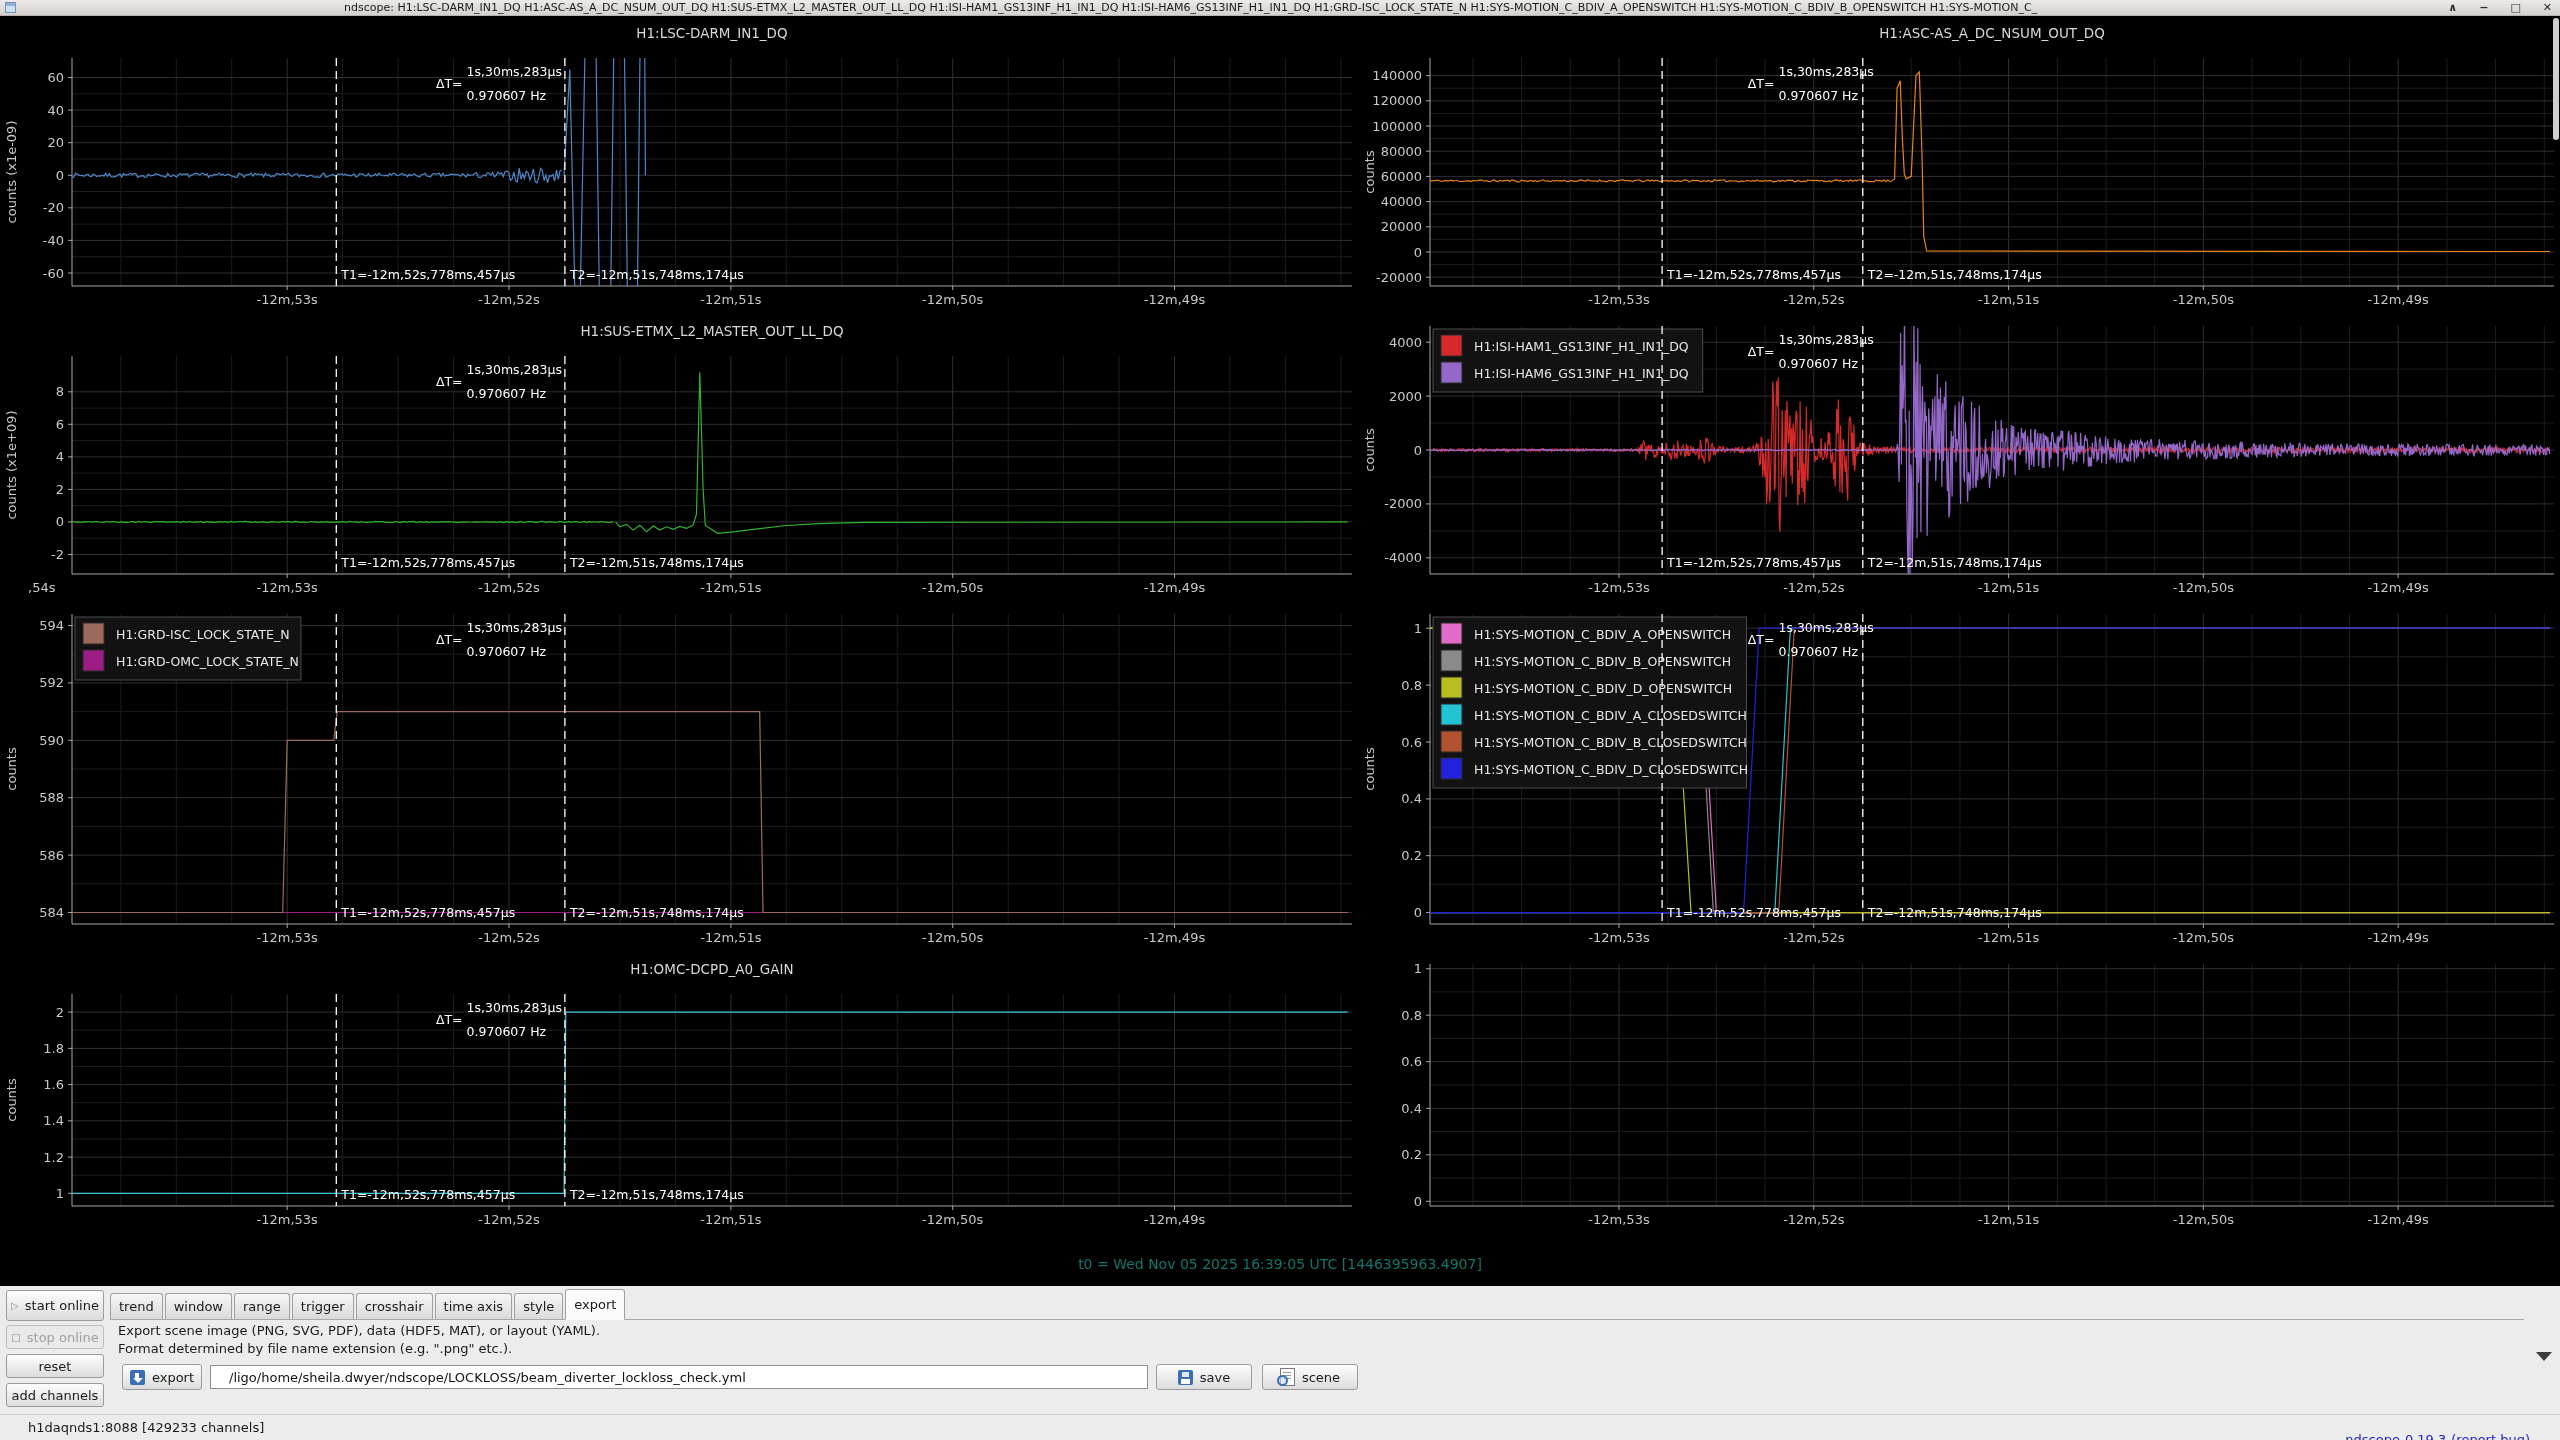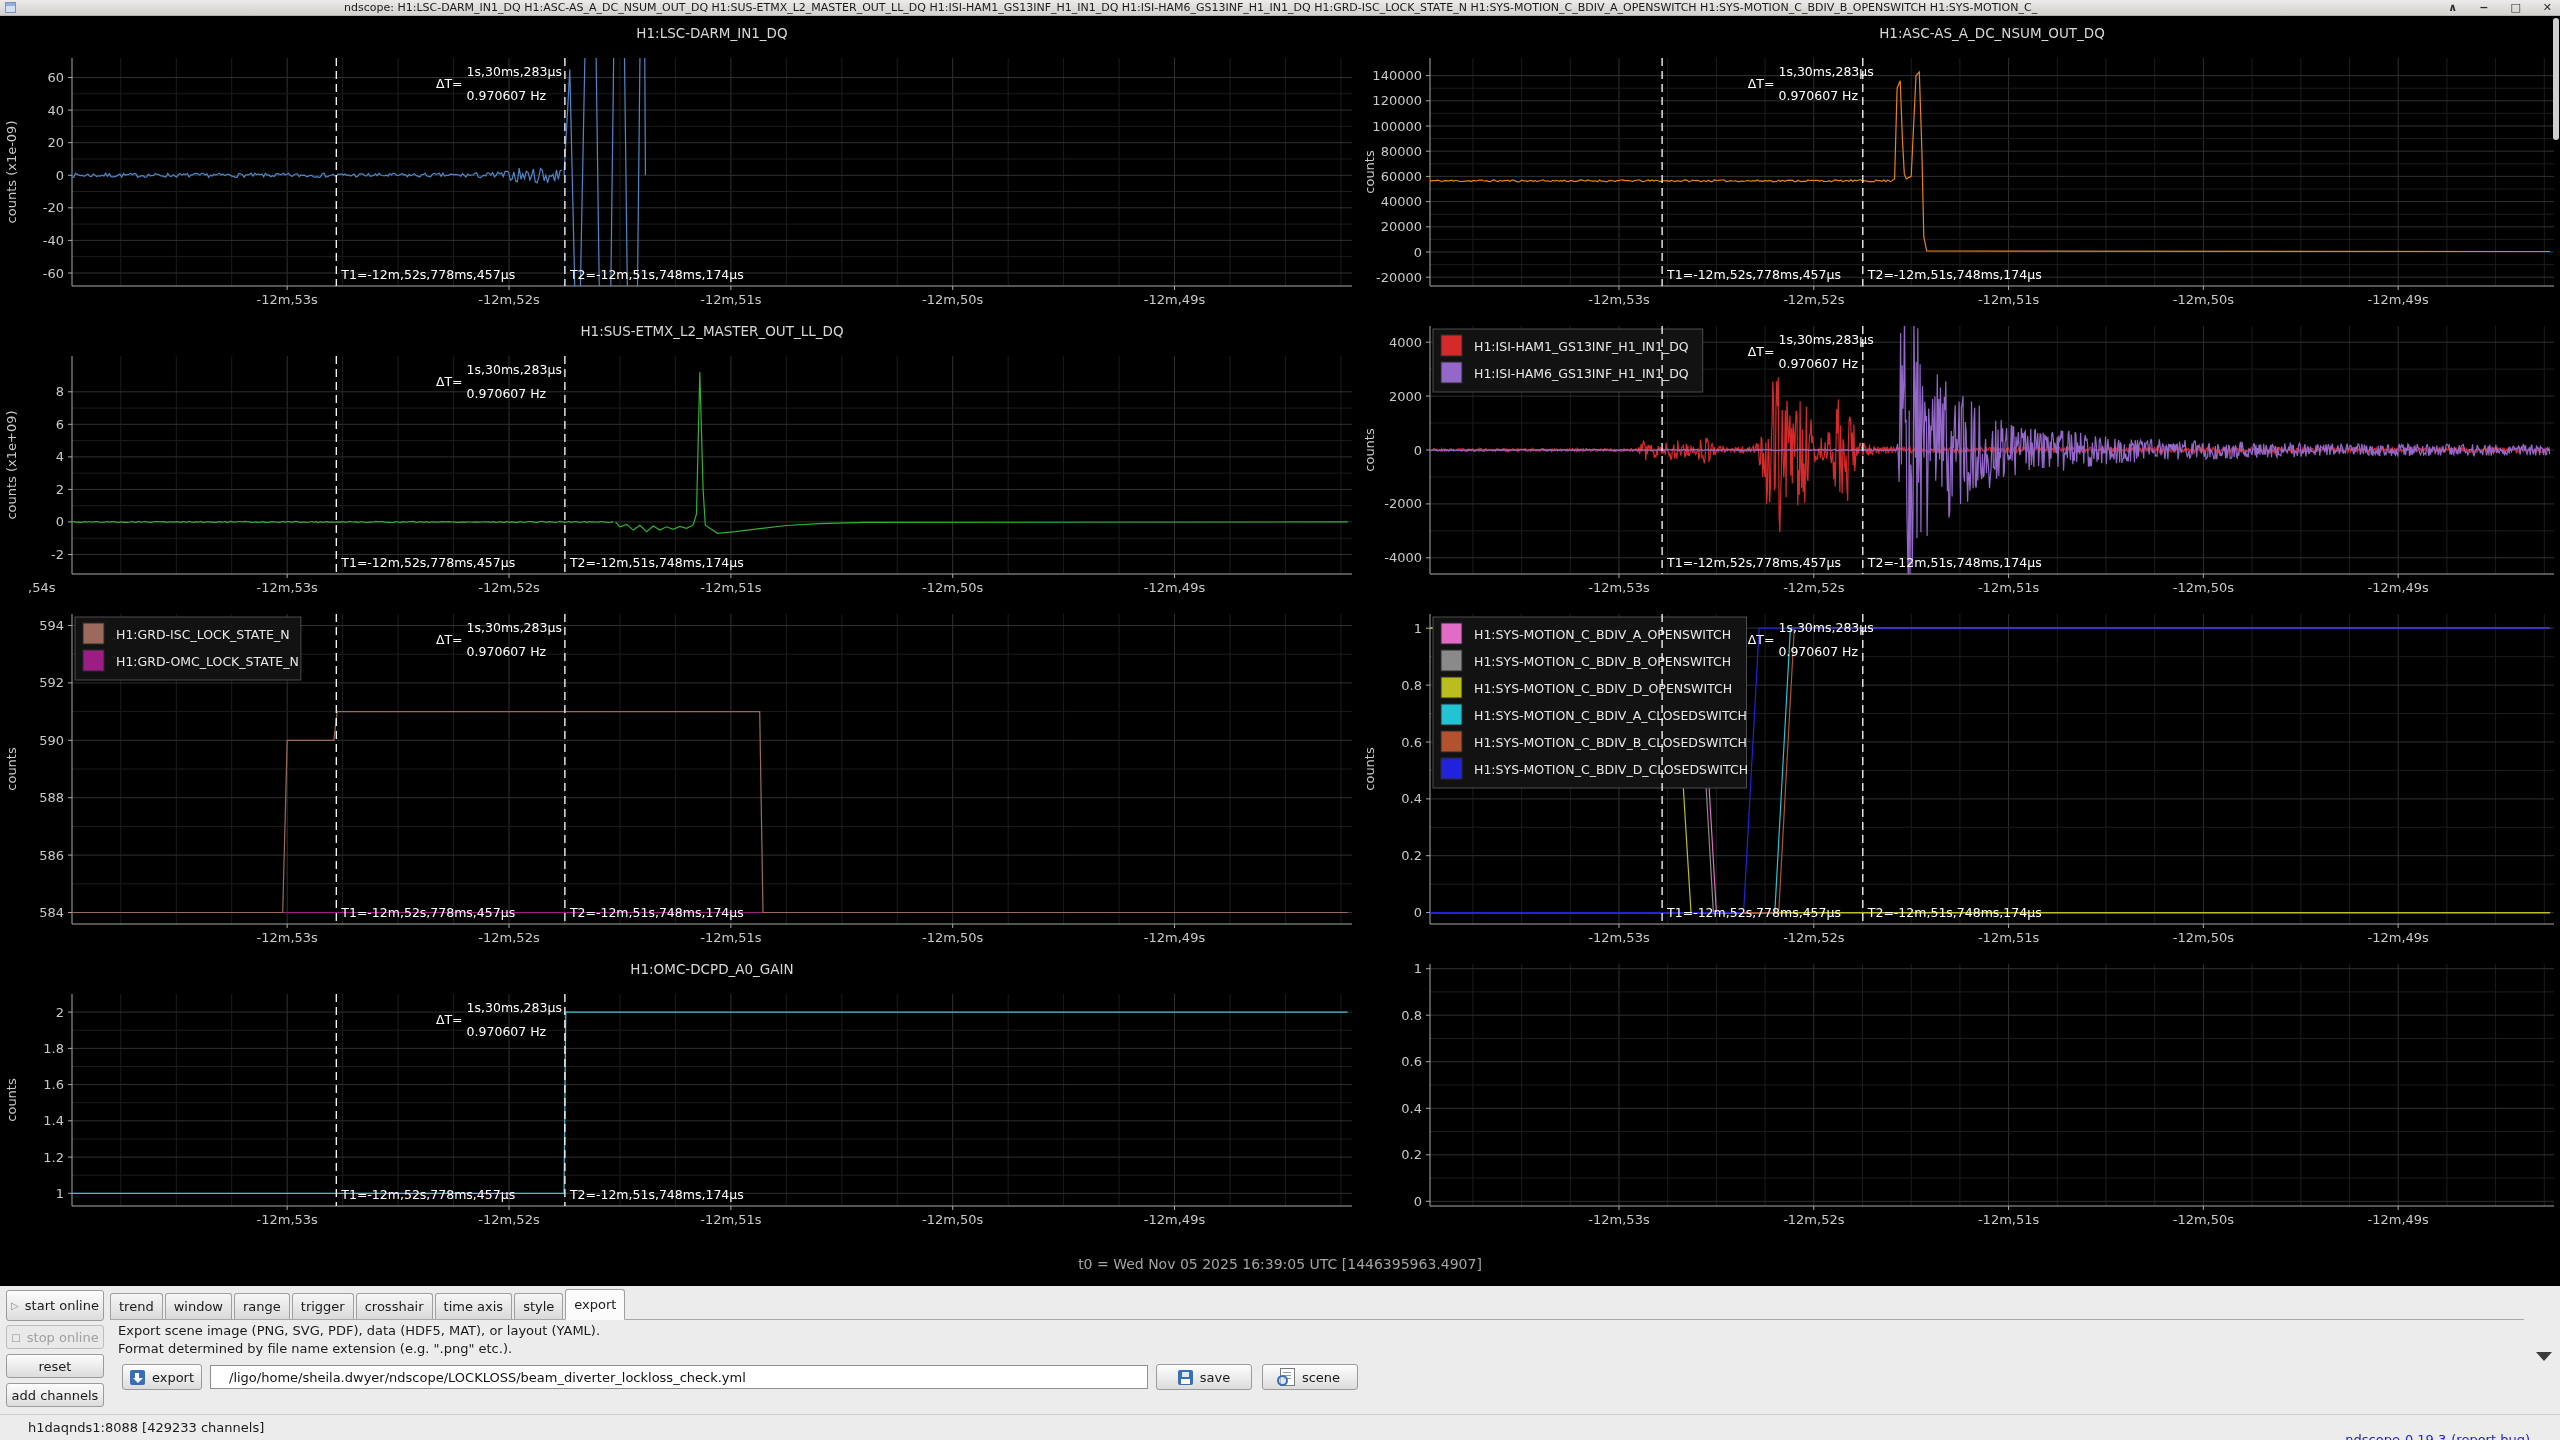--- a/index.html
+++ b/index.html
@@ -13,21 +13,21 @@
   .win-controls span{font-size:11px;font-weight:bold;color:#2b2b2b;line-height:15px;cursor:default;}
   
   #plot-region{position:absolute;left:0;top:16px;width:2560px;height:1270px;background:#000;}
   svg.plot{position:absolute;}
   svg text{font-family:"DejaVu Sans","Liberation Sans",sans-serif;}
   .tick{fill:#c9c9c9;font-size:13px;}
   .ptitle{fill:#d8d8d8;font-size:13.5px;}
   .cur{fill:#ffffff;font-size:12.5px;}
   .ann{fill:#ffffff;font-size:12.5px;}
   .leg{fill:#e8e8e8;font-size:12.5px;}
-  #t0-label{position:absolute;left:0;top:1240px;width:2560px;text-align:center;color:#a3a3a3;font-size:14px;}
+  #t0-label{position:absolute;left:0;top:1240px;width:2560px;text-align:center;color:#0f766e;font-size:14px;}
   .vscrollbar{position:absolute;right:1px;top:2px;width:6px;height:122px;background:#cfcfcf;border-radius:3px;}
   
   #bottom{position:absolute;left:0;top:1286px;width:2560px;height:128px;background:#ececec;}
   .btn{position:absolute;left:6px;width:98px;background:linear-gradient(#fdfdfd,#dcdcdc);border:1px solid #9b9b9b;border-radius:3px;font-size:13px;color:#1a1a1a;display:flex;align-items:center;justify-content:center;gap:6px;box-sizing:border-box;cursor:default;}
   .btn.disabled{color:#a0a0a0;background:#e9e9e9;border-color:#bdbdbd;}
   .btn .bicon{font-size:10px;color:#8f8f8f;}
   #tabs{position:absolute;left:110px;top:5px;width:2414px;height:28px;display:flex;align-items:flex-end;border-bottom:1px solid #a8a8a8;}
   .tab{background:linear-gradient(#f6f6f6,#dadada);border:1px solid #a0a0a0;border-bottom:none;border-radius:3px 3px 0 0;padding:4px 8px;font-size:13px;color:#1a1a1a;margin-right:2px;height:17px;line-height:17px;cursor:default;}
   .tab.active{background:#fbfbfb;height:21px;line-height:21px;margin-bottom:-1px;border-bottom:1px solid #fbfbfb;}
   .desc{position:absolute;left:118px;top:36px;font-size:13px;color:#1a1a1a;line-height:18px;}

